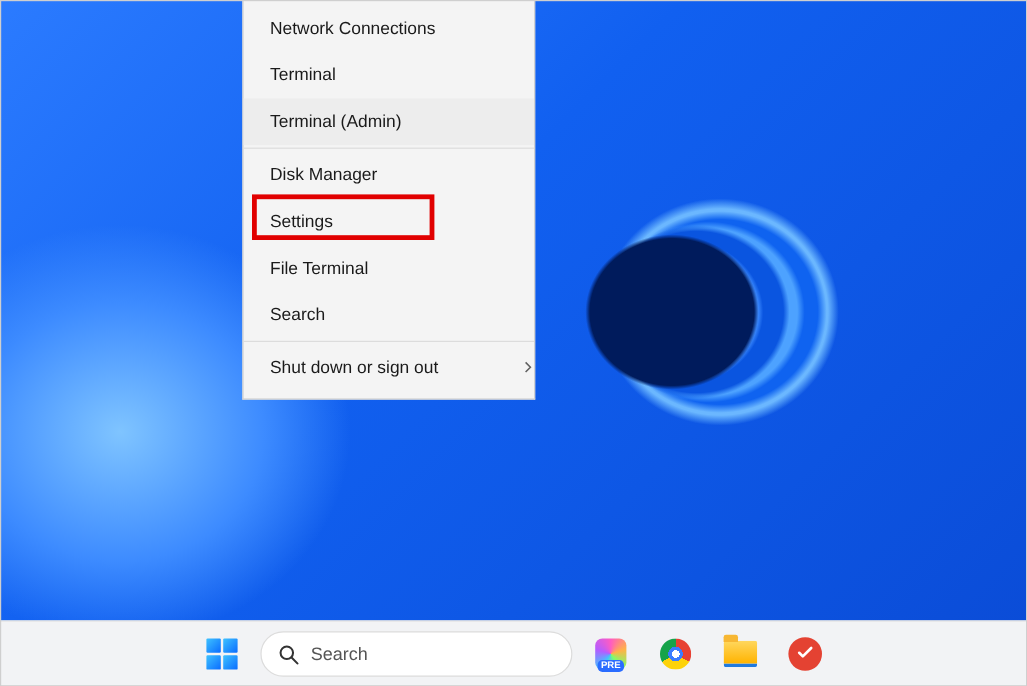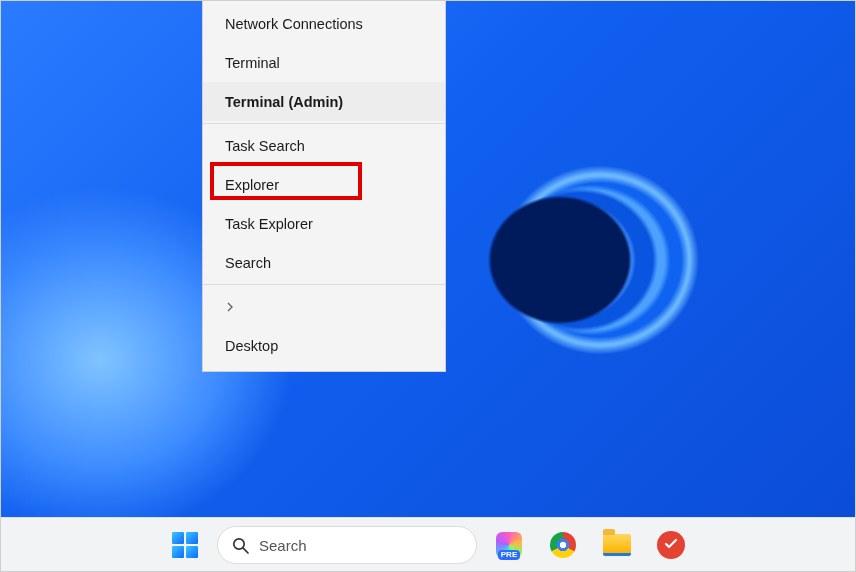--- a/index.html
+++ b/index.html
@@ -45,21 +45,21 @@
     .winx-item {
       display: flex;
       align-items: center;
       justify-content: space-between;
       height: 39px;
       padding: 0 0 0 22px;
       font-size: 14.5px;
       color: #1a1a1a;
       cursor: default;
     }
-    .winx-item.hover { background: #ededed; font-weight: bold; }
+    .winx-item.hover { background: #ededed; }
     .winx-sep { height: 1px; background: #dcdcdc; margin: 2px 0; }
     .chevron { color: #606060; }
 
     
     .red-box {
       position: absolute;
       border: 4px solid #e10000;
       pointer-events: none;
     }
 
@@ -149,41 +149,39 @@
       <span>Network Connections</span>
     </div>
     <div class="winx-item">
       <span>Terminal</span>
     </div>
     <div class="winx-item hover">
       <span>Terminal (Admin)</span>
     </div>
     <div class="winx-sep"></div>
     <div class="winx-item">
-      <span>Task Search</span>
-    </div>
-    <div class="winx-item">
-      <span>Explorer</span>
-    </div>
-    <div class="winx-item">
-      <span>Task Explorer</span>
+      <span>Disk Manager</span>
+    </div>
+    <div class="winx-item">
+      <span>Settings</span>
+    </div>
+    <div class="winx-item">
+      <span>File Terminal</span>
     </div>
     <div class="winx-item">
       <span>Search</span>
     </div>
     <div class="winx-sep"></div>
     <div class="winx-item">
+      <span>Shut down or sign out</span>
       <span class="chevron">
         <svg width="10" height="10" viewBox="0 0 10 10">
             <path d="M3 1 L7 5 L3 9" fill="none" stroke="#606060" stroke-width="1.3"></path>
           </svg>
       </span>
-    </div>
-    <div class="winx-item">
-      <span>Desktop</span>
     </div>
   </div>
 
   <div class="red-box" style="left:210px; top:162px; width:152px; height:38px;"></div>
 
   <svg class="arrow-anno" style="left:128px; top:516px;" width="180" height="46" viewBox="0 0 180 46">
     <line x1="8" y1="23" x2="140" y2="23" stroke="#e60000" stroke-width="5"></line>
     <polygon points="140,10 174,23 140,36" fill="#e60000"></polygon>
   </svg>
 

